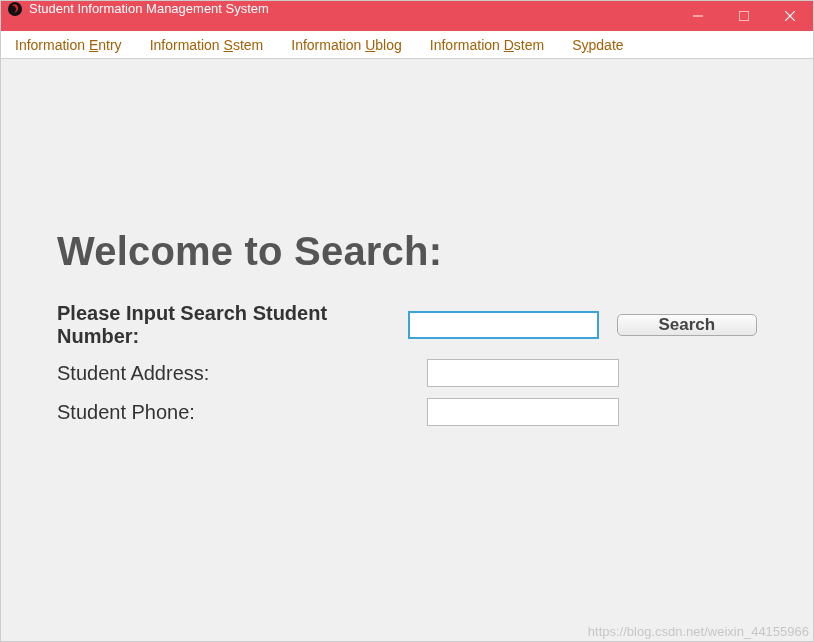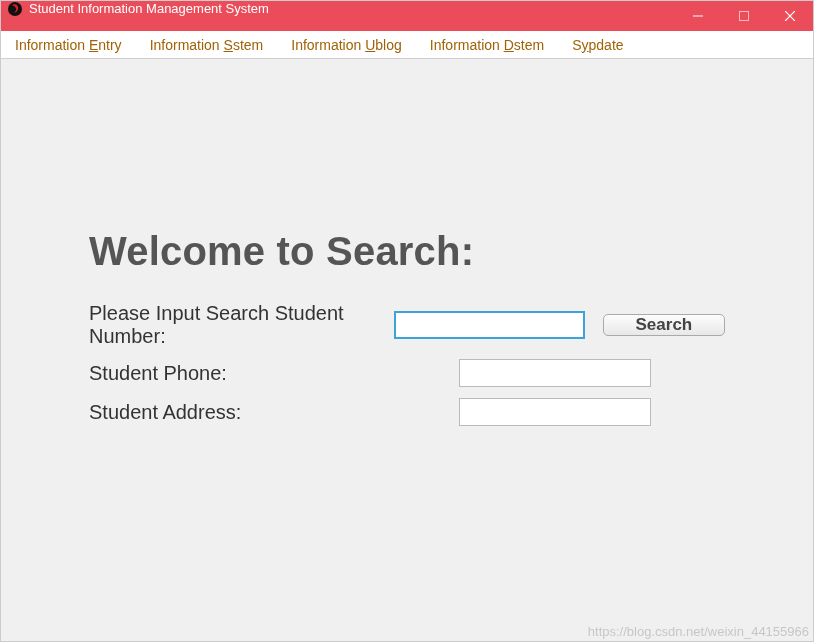--- a/index.html
+++ b/index.html
@@ -46,40 +46,40 @@
       display: flex;
       align-items: center;
       padding-left: 14px;
       font-size: 14px;
       color: #a16207;
       gap: 28px;
     }
     .menubar .menu-item { cursor: default; }
     .menubar .menu-item .ul { text-decoration: underline; }
     .content {
-      padding: 0 88px;
+      padding: 0 56px;
       padding-top: 170px;
     }
     .heading {
       font-size: 40px;
       font-weight: 700;
       color: #555;
       margin-bottom: 28px;
       letter-spacing: 0.2px;
     }
     .row {
       display: flex;
       align-items: center;
       margin-bottom: 11px;
     }
     .label {
       font-size: 20px;
       color: #333;
     }
-    .first-row .label { width: 370px; }
+    .first-row .label { width: 370px; font-weight: bold; }
     .data-row .label { width: 370px; }
     .input {
       width: 192px;
       height: 28px;
       border: 1px solid #bbb;
       background: #fff;
       font-size: 14px;
       padding: 2px 4px;
     }
     .first-row .input {
@@ -149,22 +149,22 @@
 <div class="content">
   <div class="heading">Welcome to Search:</div>
 
   <div class="row first-row">
     <span class="label">Please Input Search Student Number:</span>
     <input class="input" value="" style="">
     <button class="search-btn">Search</button>
   </div>
 
   <div class="row data-row">
-    <span class="label">Student Phone:</span>
+    <span class="label">Student Address:</span>
     <input class="input" value="" style="">
   </div>
   <div class="row data-row">
-    <span class="label">Student Address:</span>
+    <span class="label">Student Phone:</span>
     <input class="input" value="" style="">
   </div>
 </div>
 
 <div class="watermark">https://blog.csdn.net/weixin_44155966</div>
 
 </body></html>

